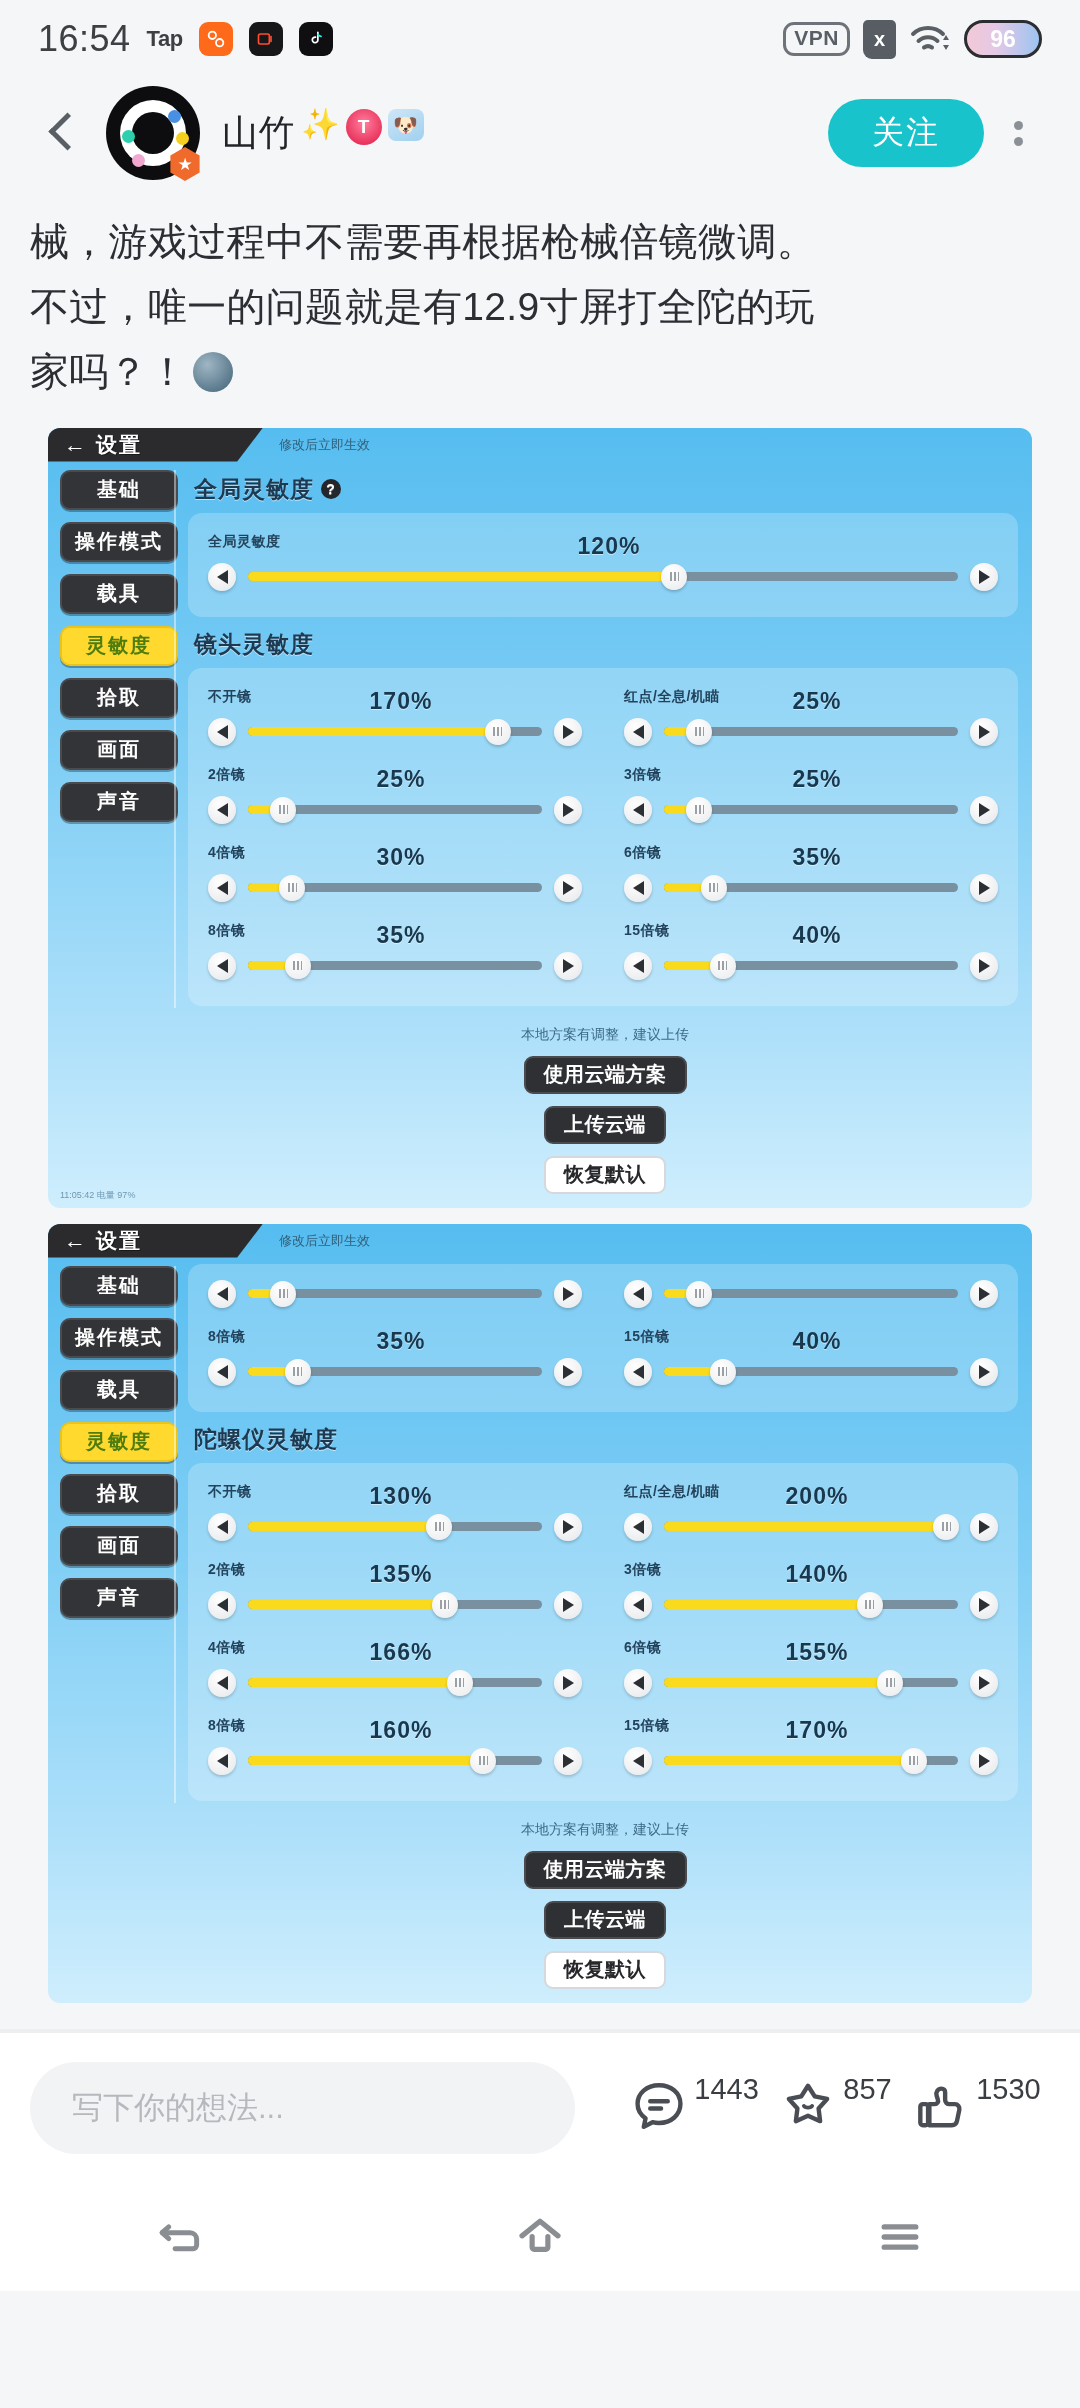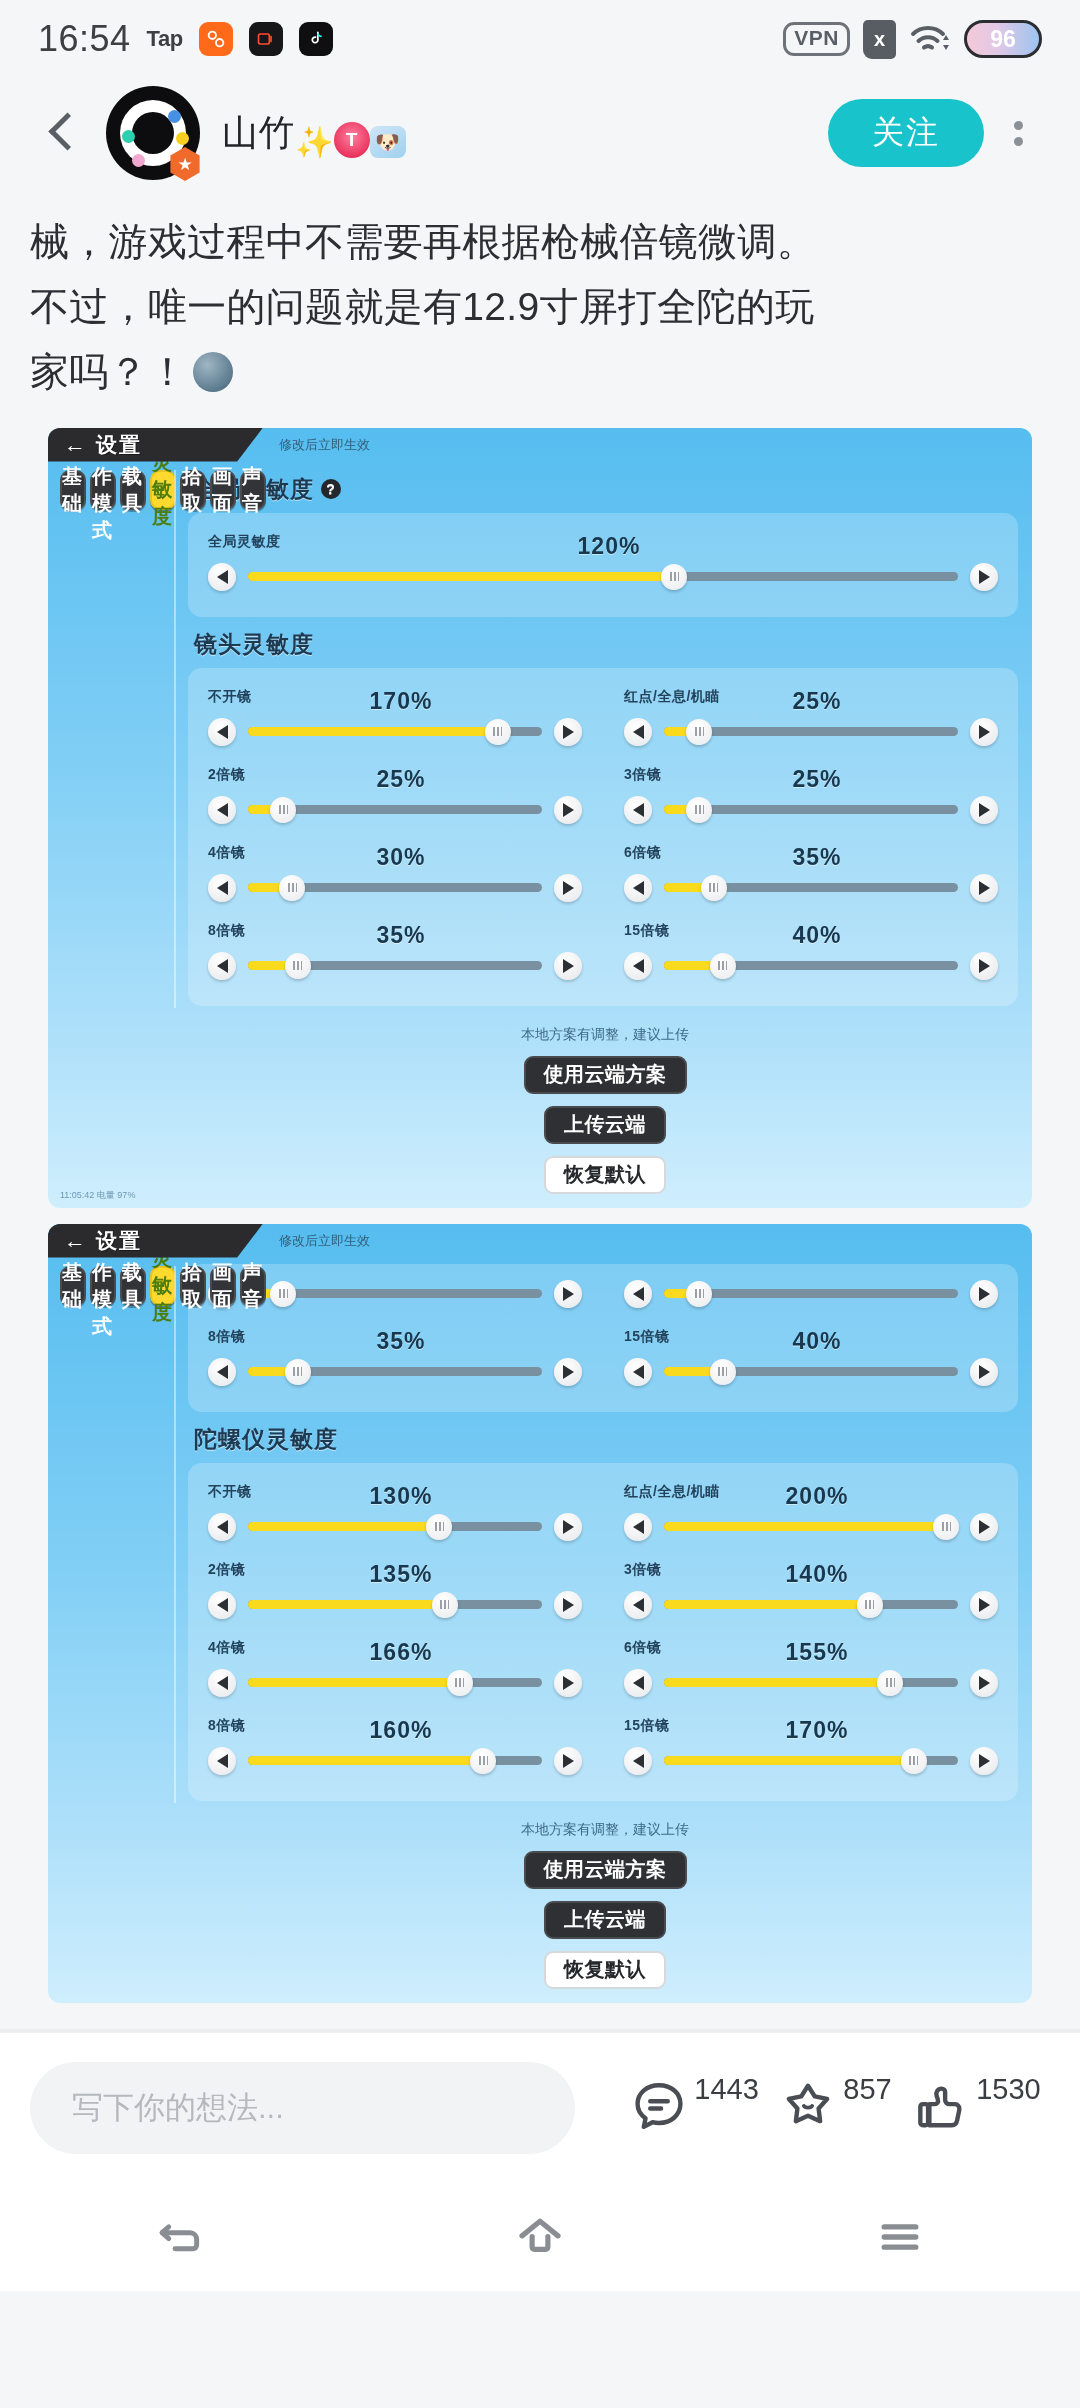--- a/index.html
+++ b/index.html
@@ -62,21 +62,21 @@
   .av-core { position:absolute; left:26px; top:26px; width:42px;height:42px;border-radius:50%;background:#0d0d0f;}
   .av-dot { position:absolute; width:13px;height:13px;border-radius:50%; }
   .badge-hex {
     position: absolute; right: -2px; bottom: -1px;
     width: 34px; height: 34px; background: #f06a2b;
     clip-path: polygon(50% 0%, 93% 25%, 93% 75%, 50% 100%, 7% 75%, 7% 25%);
     display: flex; align-items: center; justify-content: center;
     color: #fff; font-size: 17px;
   }
   .author-text { margin-left: 22px; flex: 1 1 auto; min-width: 0;}
-  .author-name-row { display:flex; align-items:flex-end; }
+  .author-name-row { display:flex; align-items:flex-start; gap: 6px; }
   .author-name { font-size: 36px; color: #222428; font-weight: 400; letter-spacing: 0.5px;}
   .emoji { font-size: 31px; line-height: 1; }
   .t-badge {
     width:36px;height:36px;border-radius:50%;
     background: radial-gradient(circle at 50% 40%, #ff7f9e 0%, #e8305a 75%);
     display:inline-flex;align-items:center;justify-content:center;
     color:#fff;font-size:19px;font-weight:700;
   }
   .dog-badge {
     width:36px;height:32px;border-radius:8px;
@@ -120,21 +120,21 @@
     clip-path: polygon(0 0, 100% 0, 88% 100%, 0 100%);
     display: flex; align-items: center; gap: 10px; padding-left: 16px;
   }
   .tb-arrow { color: #fff; font-size: 22px; line-height: 1; font-weight: 700;}
   .tb-title { color: #fff; font-size: 21px; font-weight: 700; letter-spacing: 2px;
     text-shadow: 1px 1px 0 rgba(0,0,0,.4);}
   .tb-hint { color: #2a4f66; font-size: 13px; margin-left: 16px; opacity:.85;}
 
   .side-nav {
     width: 130px; flex: none; padding: 42px 0 0 12px;
-    display: flex; flex-direction: row; gap: 4px; position: relative; z-index:3;
+    display: flex; flex-direction: column; gap: 12px; position: relative; z-index:3;
   }
   .side-nav::after {
     content:""; position:absolute; right:2px; top:42px; bottom:10px; width:2px;
     background: rgba(255,255,255,.45);
   }
   .nav-btn {
     height: 40px; border-radius: 10px; background: #333437;
     color: #fff; font-size: 20px; font-weight: 700; letter-spacing: 2px;
     display: flex; align-items: center; justify-content: center;
     box-shadow: 0 2px 0 rgba(0,0,0,.3);

